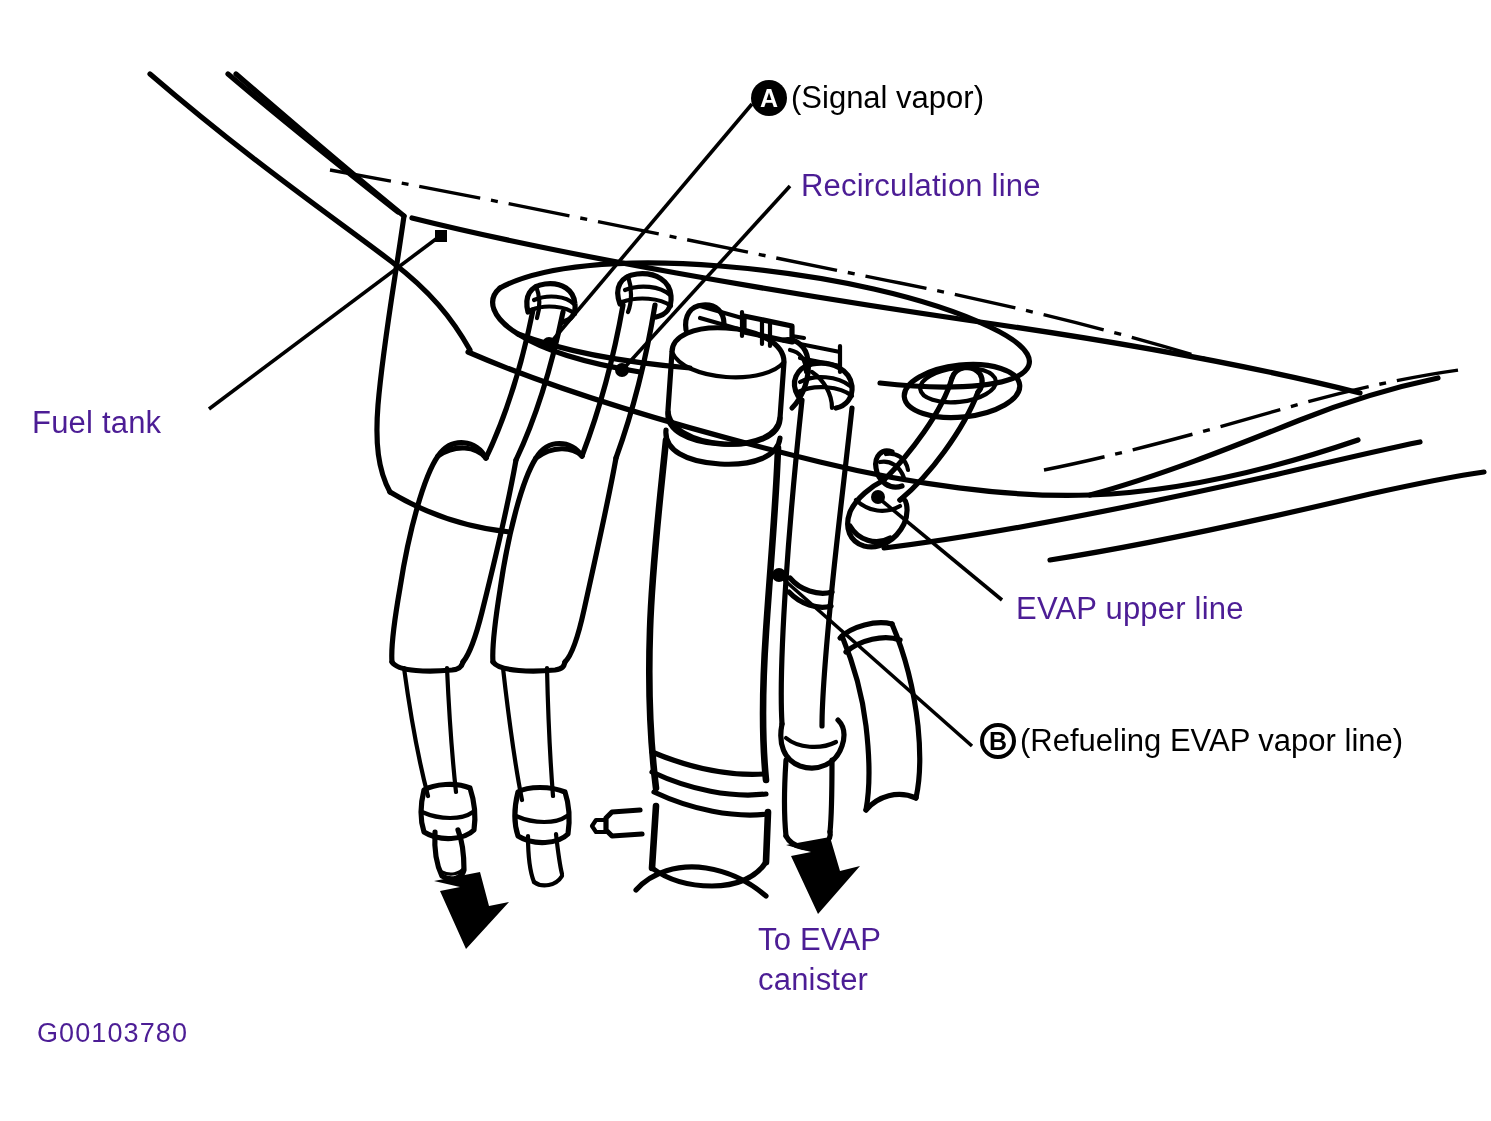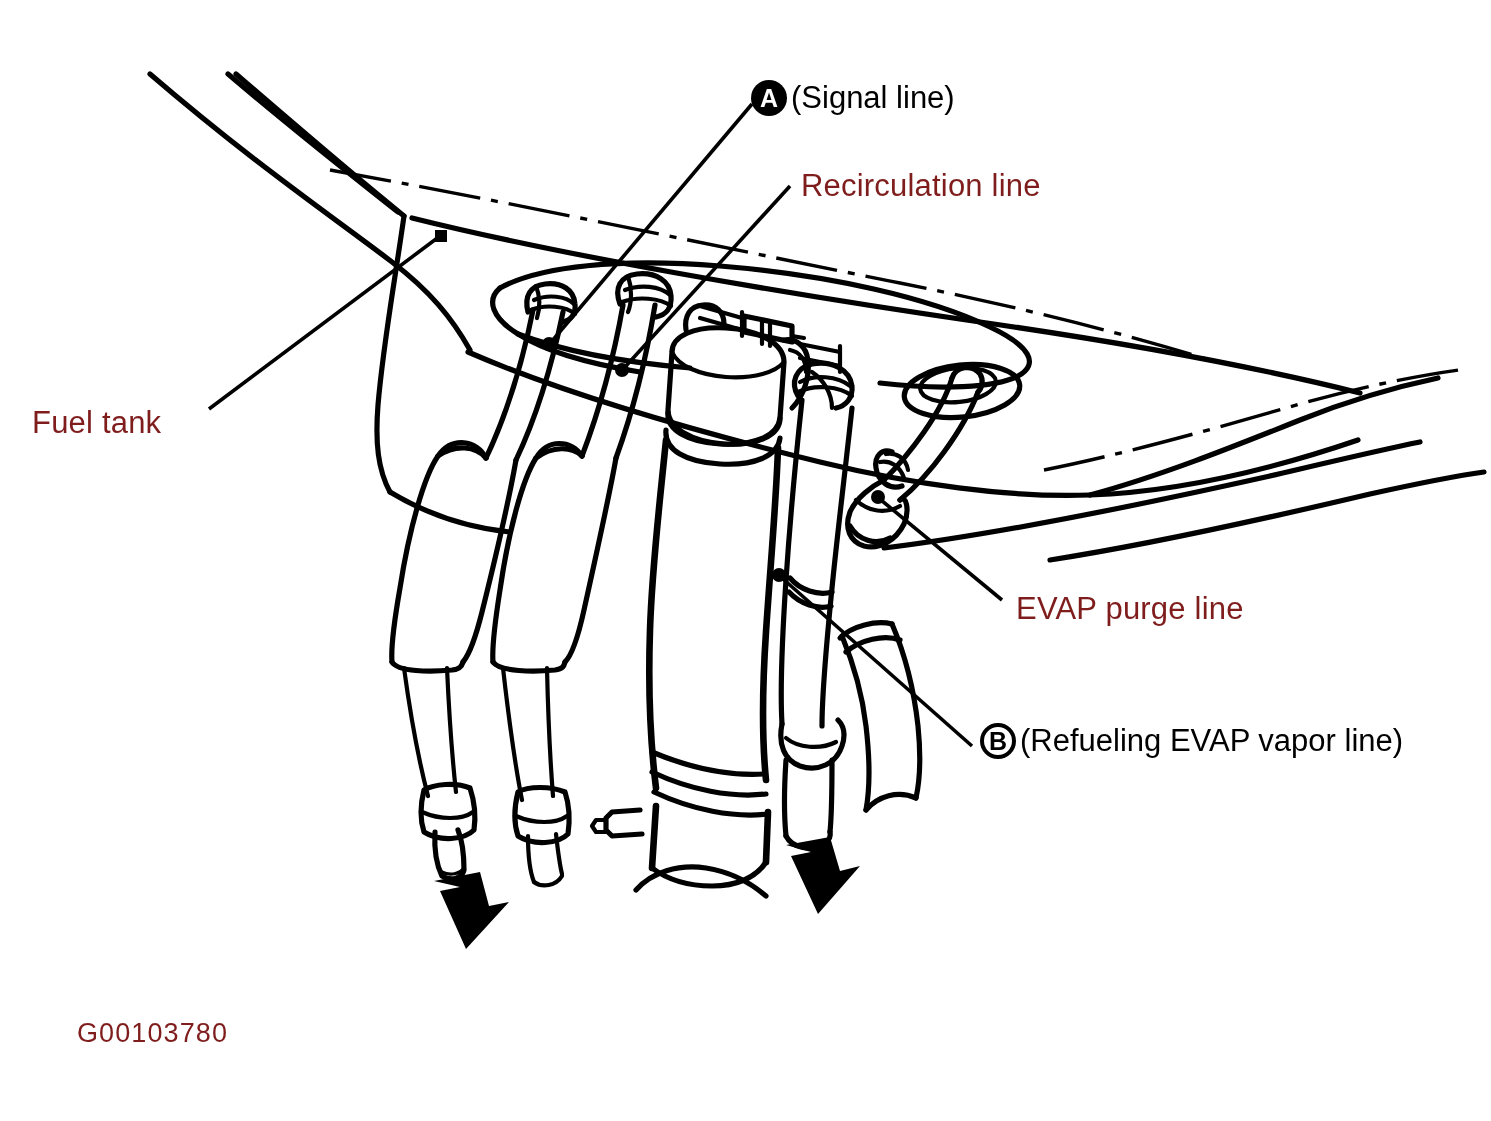--- a/index.html
+++ b/index.html
@@ -45,21 +45,21 @@
     stroke-dasharray: 62 11 7 11;
   }
   .leader {
     fill: none;
     stroke: #000000;
     stroke-width: 3.6;
     stroke-linecap: butt;
   }
   .lbl {
     position: absolute;
-    color: #7f1d1d;
+    color: #4c1d95;
     font-family: "Liberation Sans", sans-serif;
     white-space: pre;
     line-height: 1.28;
     letter-spacing: 0.2px;
   }
   .lbl-main { font-size: 31px; }
   .lbl-id   { font-size: 27px; letter-spacing: 1.1px; }
   .keyrow {
     position: absolute;
     display: flex;
@@ -303,31 +303,33 @@
       <circle class="solidfill" cx="878" cy="497" r="7"></circle>
 
       <path class="leader" d="M972,746 L 782,578"></path>
       <circle class="solidfill" cx="779" cy="575" r="7"></circle>
     </g>
 
   </svg>
 
   <div class="keyrow" style="left:751px; top:80px;">
     <div class="keycircle filled">A</div>
-    <div class="keytext">(Signal line)</div>
+    <div class="keytext">(Signal vapor)</div>
   </div>
 
   <div class="lbl lbl-main" style="left:801px; top:166px;">Recirculation line</div>
 
   <div class="lbl lbl-main" style="left:32px; top:403px;">Fuel tank</div>
 
-  <div class="lbl lbl-main" style="left:1016px; top:589px;">EVAP purge line</div>
+  <div class="lbl lbl-main" style="left:1016px; top:589px;">EVAP upper line</div>
 
   <div class="keyrow" style="left:980px; top:723px;">
     <div class="keycircle outline">B</div>
     <div class="keytext">(Refueling EVAP vapor line)</div>
   </div>
 
 
-
-  <div class="lbl lbl-id" style="left:37px; top:1016px;margin-left:40px;">G00103780</div>
+  <div class="lbl lbl-main" style="left:758px; top:920px;">To EVAP
+canister</div>
+
+  <div class="lbl lbl-id" style="left:37px; top:1016px;">G00103780</div>
 
 </div>
 
 </body></html>

